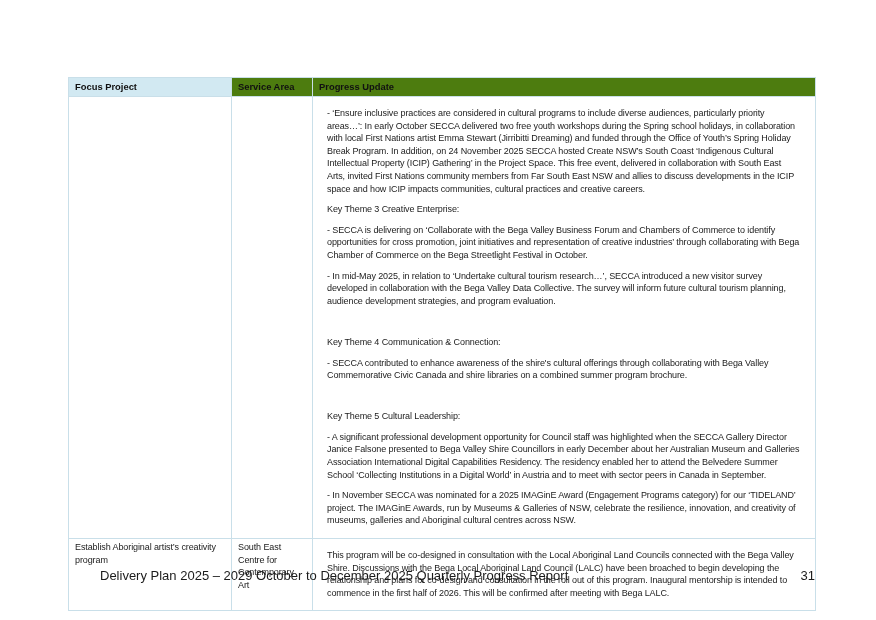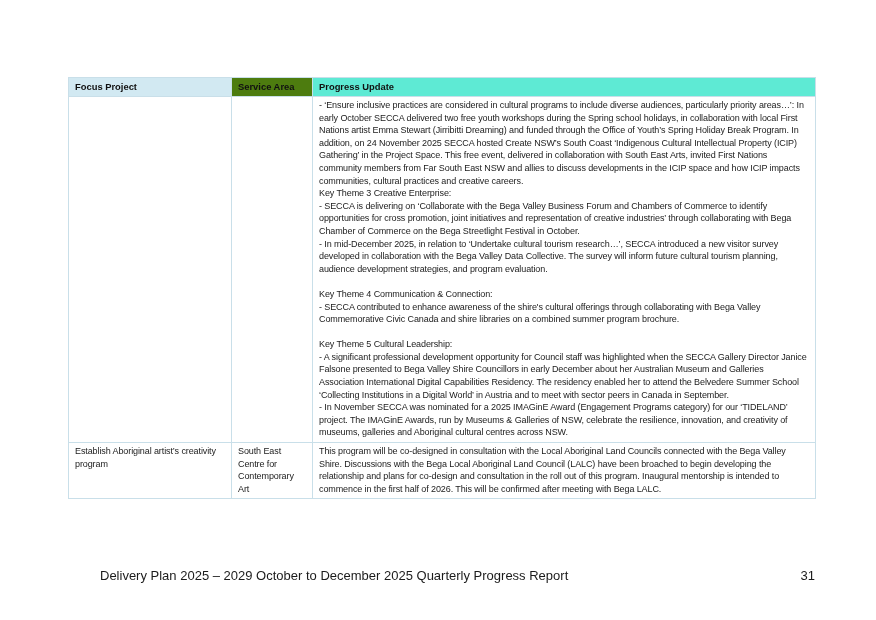--- a/index.html
+++ b/index.html
@@ -40,21 +40,21 @@
     padding: 3px 6px 4px 6px;
     line-height: 10px;
     color: #111111;
   }
   td.body-cell {
     font-size: 9px;
     letter-spacing: -0.1px;
     line-height: 12.6px;
     padding: 2px 6px 3px 6px;
   }
-  .cell-para { margin: 0; }
+  .cell-para { margin: 8px; }
   .footer {
     position: absolute;
     left: 100px;
     right: 61px;
     top: 568px;
     display: flex;
     justify-content: space-between;
     align-items: baseline;
     font-size: 13px;
     color: #1b1b1b;
@@ -68,32 +68,32 @@
   <table class="report-table">
     <colgroup>
       <col style="width:163px">
       <col style="width:81px">
       <col style="width:503px">
     </colgroup>
     <thead>
       <tr>
         <th style="background: rgb(210, 233, 242);">Focus Project</th>
         <th style="background: #4d7c0f;">Service Area</th>
-        <th style="background: #5eead4;">Progress Update</th>
+        <th style="background: #4d7c0f;">Progress Update</th>
       </tr>
     </thead>
     <tbody>
       <tr>
         <td class="body-cell"></td>
         <td class="body-cell"></td>
         <td class="body-cell">
             <p class="cell-para">- ‘Ensure inclusive practices are considered in cultural programs to include diverse audiences, particularly priority areas…’: In early October SECCA delivered two free youth workshops during the Spring school holidays, in collaboration with local First Nations artist Emma Stewart (Jirribitti Dreaming) and funded through the Office of Youth’s Spring Holiday Break Program. In addition, on 24 November 2025 SECCA hosted Create NSW’s South Coast ‘Indigenous Cultural Intellectual Property (ICIP) Gathering’ in the Project Space. This free event, delivered in collaboration with South East Arts, invited First Nations community members from Far South East NSW and allies to discuss developments in the ICIP space and how ICIP impacts communities, cultural practices and creative careers.</p>
             <p class="cell-para">Key Theme 3 Creative Enterprise:</p>
             <p class="cell-para">- SECCA is delivering on ‘Collaborate with the Bega Valley Business Forum and Chambers of Commerce to identify opportunities for cross promotion, joint initiatives and representation of creative industries’ through collaborating with Bega Chamber of Commerce on the Bega Streetlight Festival in October.</p>
-            <p class="cell-para">- In mid-December 2025, in relation to ‘Undertake cultural tourism research…’, SECCA introduced a new visitor survey developed in collaboration with the Bega Valley Data Collective. The survey will inform future cultural tourism planning, audience development strategies, and program evaluation.</p>
+            <p class="cell-para">- In mid-May 2025, in relation to ‘Undertake cultural tourism research…’, SECCA introduced a new visitor survey developed in collaboration with the Bega Valley Data Collective. The survey will inform future cultural tourism planning, audience development strategies, and program evaluation.</p>
             <p class="cell-para">&nbsp;</p>
             <p class="cell-para">Key Theme 4 Communication &amp; Connection:</p>
             <p class="cell-para">- SECCA contributed to enhance awareness of the shire's cultural offerings through collaborating with Bega Valley Commemorative Civic Canada and shire libraries on a combined summer program brochure.</p>
             <p class="cell-para">&nbsp;</p>
             <p class="cell-para">Key Theme 5 Cultural Leadership:</p>
             <p class="cell-para">- A significant professional development opportunity for Council staff was highlighted when the SECCA Gallery Director Janice Falsone presented to Bega Valley Shire Councillors in early December about her Australian Museum and Galleries Association International Digital Capabilities Residency. The residency enabled her to attend the Belvedere Summer School ‘Collecting Institutions in a Digital World’ in Austria and to meet with sector peers in Canada in September.</p>
             <p class="cell-para">- In November SECCA was nominated for a 2025 IMAGinE Award (Engagement Programs category) for our ‘TIDELAND’ project. The IMAGinE Awards, run by Museums &amp; Galleries of NSW, celebrate the resilience, innovation, and creativity of museums, galleries and Aboriginal cultural centres across NSW.</p>
           </td>
       </tr>
       <tr>

